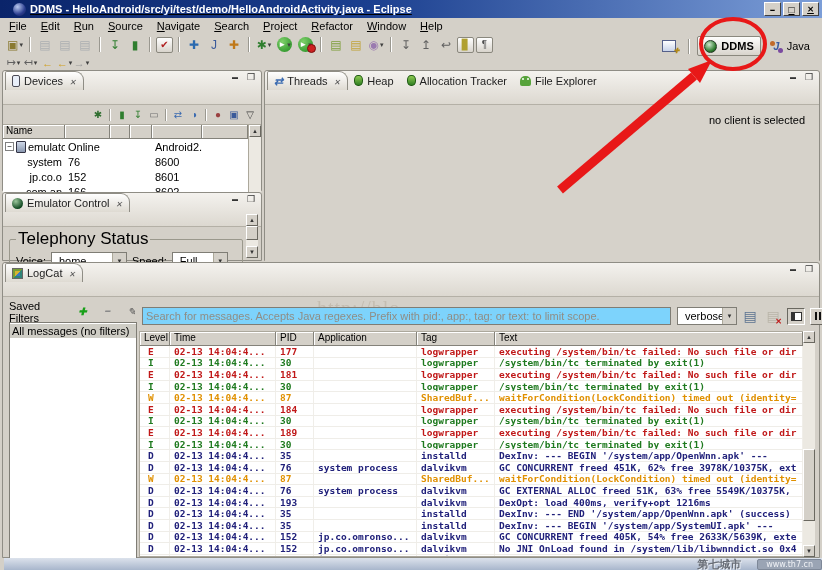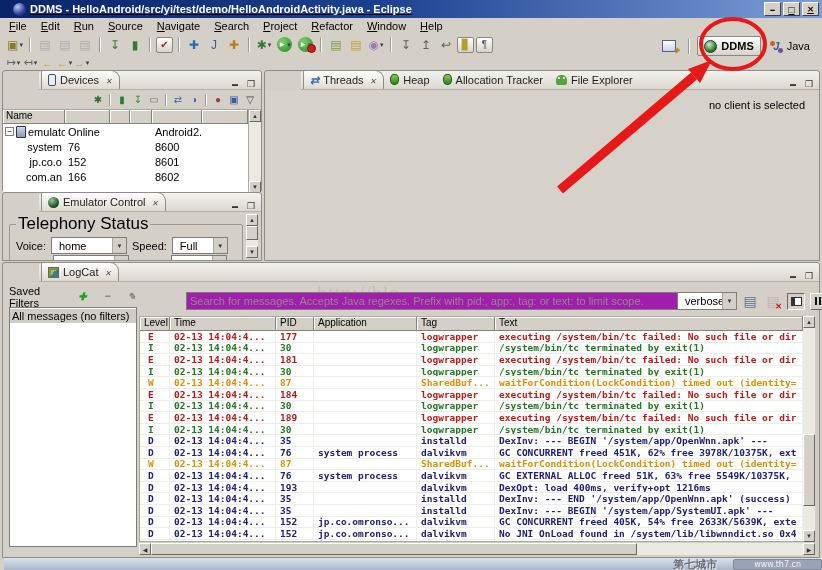--- a/index.html
+++ b/index.html
@@ -52,22 +52,22 @@
   .persp { display:flex; align-items:center; gap:4px; padding:2px 6px; border-radius:2px; height:20px;}
   .persp.active { border:1px solid #8a887e; background:linear-gradient(#fefefd,#d8d4cc); font-weight:bold;}
   .ic-ddms { width:13px; height:13px; border-radius:50%; border:1px solid #243a24;
     background:radial-gradient(circle at 38% 32%, #cfe8cf, #2e7c2e 65%, #0f3d0f); }
   .ic-java { width:13px; height:13px; position:relative; font-weight:bold; color:#3a5aa0; font-size:11px;
     display:flex; align-items:center; justify-content:center;}
   .ic-java::after { content:""; position:absolute; left:0; top:1px; width:5px; height:5px; border-radius:50%; background:#c06a2a;}
   .ic-java::before { content:""; position:absolute; right:0; bottom:0; width:5px; height:5px; border-radius:50%; background:#7a4aa0;}
   
   .view { position:absolute; border:1px solid #8f8d85; border-radius:3px 3px 0 0; background:#d4d0c8; }
-  .tabrow { height:19px; display:flex; align-items:flex-end;
-    background:linear-gradient(#f4f2ee,#dcd8d0); border-bottom:1px solid #b4b0a6; border-radius:3px 3px 0 0; padding-left:2px;margin-left:36px;}
+  .tabrow { height:34px; display:flex; align-items:flex-start;
+    background:linear-gradient(#f4f2ee,#dcd8d0); border-bottom:1px solid #b4b0a6; border-radius:3px 3px 0 0; padding-left:2px;}
   .tab { display:flex; align-items:center; gap:4px; padding:2px 7px 2px 6px; height:19px; color:#222; cursor:default; white-space:nowrap;}
   .tab.active { background:linear-gradient(#ffffff,#dedad2); border:1px solid #8f8d85; border-bottom:none;
     border-radius:2px 9px 0 0; font-weight:normal; }
   .closex::after { content:"✕"; font-size:8px; color:#555; margin-left:2px;}
   .tabspacer { flex:1; }
   .mm { width:12px; height:11px; margin-right:4px; display:flex; align-items:center; justify-content:center; color:#333; }
   .mm.min::after { content:"▬"; font-size:6px; }
   .mm.max::after { content:"❒"; font-size:9px; }
   
   .tabic { display:inline-flex; align-items:center; justify-content:center; flex:none;}
@@ -132,21 +132,21 @@
   .filtershead { display:flex; align-items:center; height:17px; gap:14px;}
   .filterstitle { font-size:11px; margin-right:2px; }
   .fic { width:13px; height:13px; display:inline-flex; align-items:center; justify-content:center; font-size:10px;}
   .fic.add::after { content:"✚"; color:#18a018; font-weight:bold;}
   .fic.del::after { content:"━"; color:#8a8a8a; font-weight:bold; font-size:8px;}
   .fic.edit::after { content:"✎"; color:#555; }
   .filterlist { background:#fff; border:1px solid #7f7d75; height:240px; margin-top:2px; overflow:hidden; padding-top:1px;}
   .filteritem { padding:1px 2px; white-space:nowrap; overflow:hidden; }
   .filteritem.sel { background:#cfcdc5; }
   .searchbox { position:absolute; left:139px; top:10px; width:529px; height:18px; border:1px solid #7f7d75;
-    font:11px "Liberation Sans",sans-serif; padding:0 3px; background:#a21caf;margin-left:44px; }
+    font:11px "Liberation Sans",sans-serif; padding:0 3px; background:#7dd3fc; }
   .searchbox::placeholder { color:#8f8d85; }
   .levelcombo { position:absolute; left:674px; top:10px; height:18px; }
   .lc-actions { position:absolute; left:738px; top:9px; display:flex; align-items:center; gap:5px; height:20px;}
   .act { width:18px; height:17px; display:flex; align-items:center; justify-content:center; position:relative;}
   .act.save::after { content:"▤"; font-size:14px; color:#5a7290; }
   .act.clear::after { content:"▤"; font-size:14px; color:#b8b4a8; }
   .act.clear::before { content:"✕"; position:absolute; right:0px; bottom:-1px; font-size:8px; font-weight:bold; color:#c01818; z-index:2;}
   .act.boxedbtn { border:1px solid; border-color:#6a6860 #fff #fff #6a6860; background:#d4d0c8; }
   .act.pause { border:1px solid; border-color:#fff #6a6860 #6a6860 #fff; background:#d4d0c8; width:16px;}
   .pane { width:11px; height:9px; border:1px solid #333; border-left:4px solid #333; background:#fff;}
@@ -167,21 +167,21 @@
   .logvscroll .sa-dn { position:absolute; bottom:0; }
   .logvscroll .sthumb { position:absolute; top:118px; width:12px; height:72px; }
   .loghscroll { position:absolute; left:136px; top:261px; width:676px; height:12px; background:#ece9e2; display:flex;}
   .loghscroll .sthumb { width:486px; height:12px; }
   .loghscroll .sa-rt { margin-left:auto; }
   
   .bottomstrip { position:absolute; left:4px; top:558px; width:822px; height:12px;
     background:linear-gradient(#dce2ec,#a8b6cc); display:flex; align-items:center; justify-content:flex-end; gap:16px; padding-right:4px;}
   .wm-site { font:bold 11px "DejaVu Sans", sans-serif; color:#6a6f78; text-shadow:1px 1px 0 #e8ecf2; }
   .wm-siteurl { font:8px "DejaVu Sans", sans-serif; color:#f0f2f6; background:#9aa4b4; border:1px solid #7e8898;
-    padding:0 20px; border-radius:2px;}
+    padding:0 8px; border-radius:2px;}
   .annot { position:absolute; left:0; top:0; z-index:99; pointer-events:none; }
 </style>
 </head>
 <body>
 
 <div id="win">
 
   <div class="titlebar">
     <span class="app-icon"></span>
     <span class="title-text">DDMS - HelloAndroid/src/yi/test/demo/HelloAndroidActivity.java - Eclipse</span>

